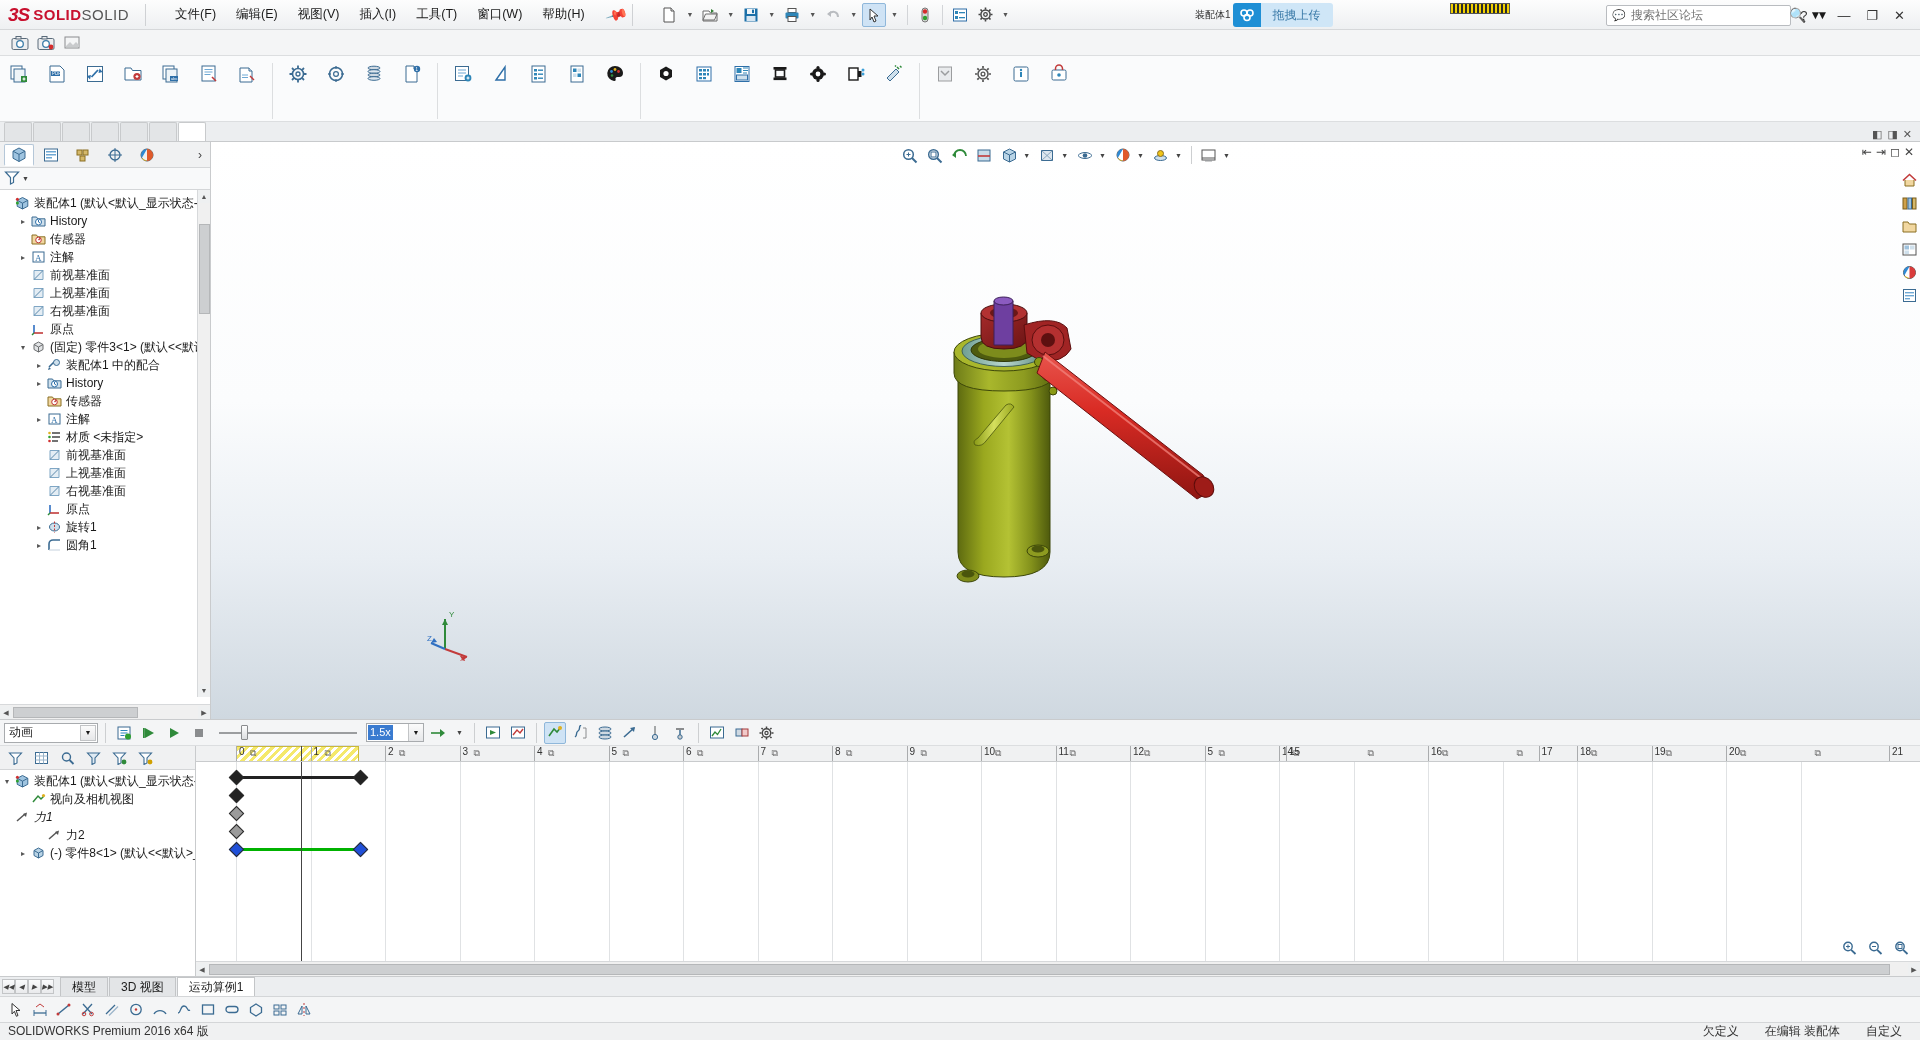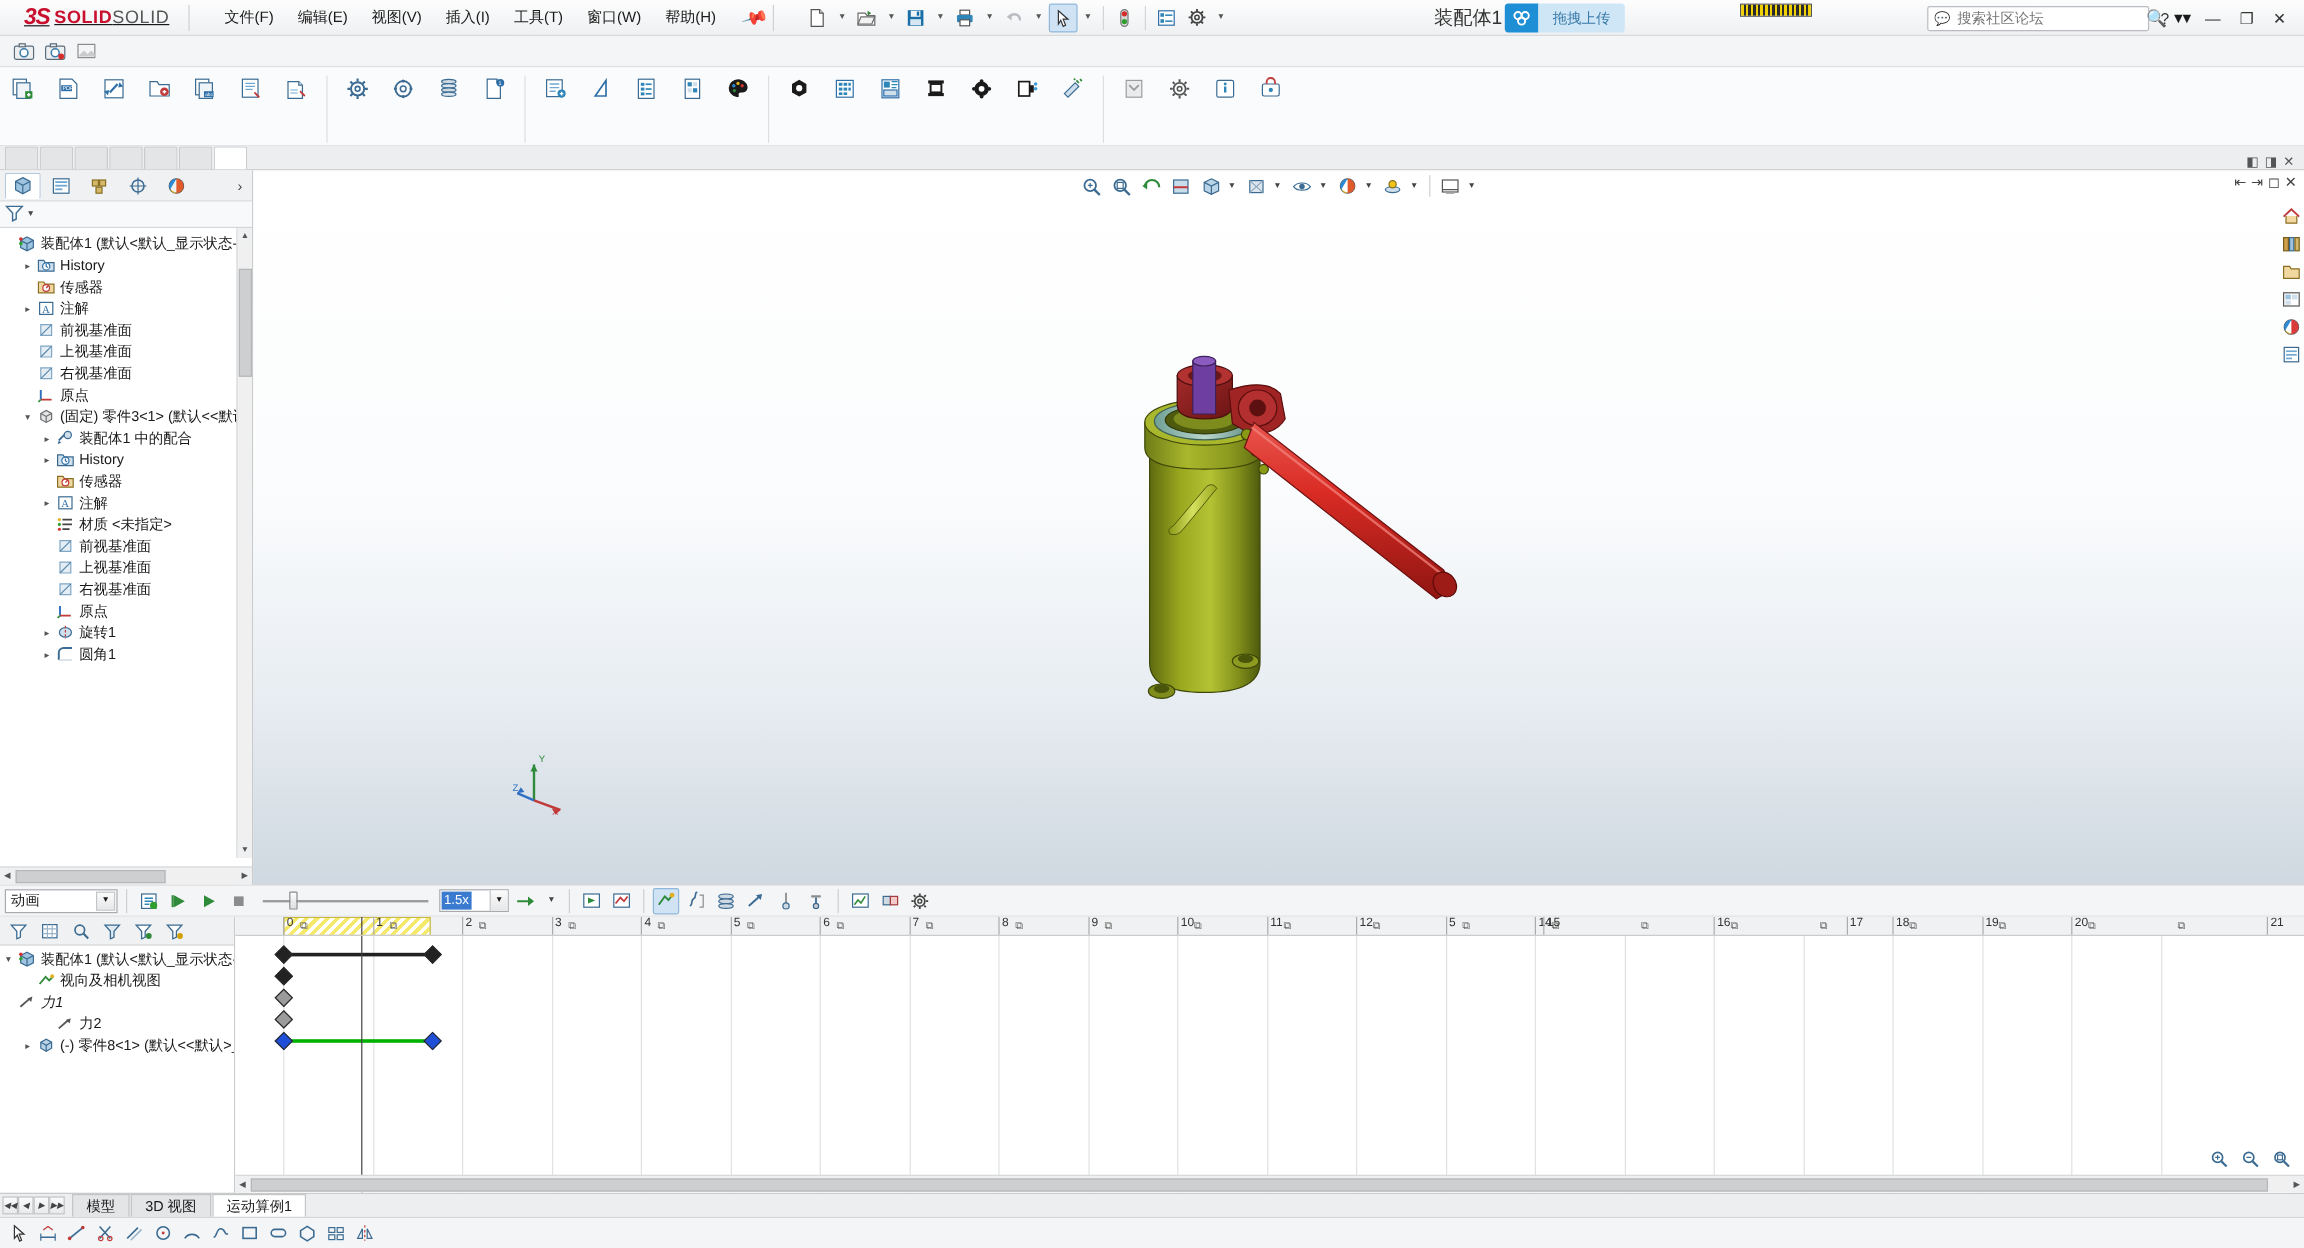--- a/index.html
+++ b/index.html
@@ -12,36 +12,36 @@
     -webkit-font-smoothing: antialiased;
   }
   .app { position:relative; width:1920px; height:1040px; display:flex; flex-direction:column; }
 
   
   .titlebar {
     height:30px; background:linear-gradient(#fdfdfd,#eef0f2);
     border-bottom:1px solid #d6d8da; display:flex; align-items:center;
     position:relative; flex:0 0 30px;
   }
-  .sw-logo { display:flex; align-items:center; padding:0 10px 0 20px; height:100%;text-decoration:underline; }
+  .sw-logo { display:flex; align-items:center; padding:0 10px 0 8px; height:100%; }
   .sw-logo .ds { color:#c8102e; font-weight:bold; font-size:19px; font-style:italic; letter-spacing:-1px;}
   .sw-logo .sldw { font-size:15px; font-weight:bold; letter-spacing:0.5px; margin-left:4px;}
   .sw-logo .sldw .a { color:#c8102e; }
   .sw-logo .sldw .b { color:#555; font-weight:normal;}
   .tsep { width:1px; height:22px; background:#cfd1d4; margin:0 6px; }
   .menubar { display:flex; align-items:center; gap:2px; margin-left:14px;}
   .menubar .mi { padding:5px 9px; font-size:12.5px; color:#1a1a1a; cursor:default; border-radius:2px;}
   .pin { color:#1a7fc1; font-size:15px; margin-left:14px; transform:rotate(28deg); cursor:pointer;}
   .qat { display:flex; align-items:center; margin-left:18px; gap:1px; }
   .qat .qi { width:24px; height:24px; display:flex; align-items:center; justify-content:center; border-radius:2px; cursor:pointer;}
   .qat .qd { font-size:7px; color:#555; padding:0 4px; cursor:pointer;}
   .qat .qsep { width:1px; height:20px; background:#d3d5d8; margin:0 4px; }
   .qi.sel { background:#cfe3f5; border:1px solid #8fb7da;}
   .title-center { position:absolute; left:1195px; top:0; height:30px; display:flex; align-items:center; gap:0;}
-  .title-center .doctitle { font-size:16px; color:#333; }
+  .title-center .doctitle { font-size:10px; color:#333; }
   .cloudbtn { display:flex; align-items:center; height:24px; margin-left:2px;}
   .cloudbtn .ic { width:28px;height:24px;background:#1e8fd5;display:flex;align-items:center;justify-content:center;color:#fff;border-radius:3px 0 0 3px;}
   .cloudbtn .lb { background:#cfe6f7; color:#3a7aa8; padding:0 12px; height:24px; line-height:24px; font-size:12px; border-radius:0 3px 3px 0;}
   .progressbox { position:absolute; left:1450px; top:3px; width:60px; height:11px; background:#2b2b2b; border:1px solid #555;}
   .progressbox i{ display:block;height:100%; background:repeating-linear-gradient(90deg,#f0d000 0 2px,#2b2b2b 2px 4px);}
   .title-right { position:absolute; right:8px; top:0; height:30px; display:flex; align-items:center; gap:2px;}
   .searchbox { display:flex; align-items:center; border:1px solid #b9bcc0; background:#fff; height:21px; width:185px; border-radius:2px;}
   .searchbox .sicon { color:#555; font-size:11px; padding:0 5px;}
   .searchbox input { border:0; outline:0; flex:1; font-size:12px; color:#555; font-family:"Liberation Sans",sans-serif; background:transparent;}
   .searchbox .mag { font-size:14px; color:#444; padding:0 3px;}
@@ -1574,13 +1574,21 @@
     </div>
     <div class="si">
       <svg width="16" height="15" viewBox="0 0 16 15">
           <path d="M8 1v13" stroke="#c23b3b" stroke-dasharray="2 2"></path>
           <path d="M6 4L2 12h4z" fill="none" stroke="#3b6b92"></path>
           <path d="M10 4l4 8h-4z" fill="none" stroke="#3b6b92"></path>
         </svg>
     </div>
   </div>
 
+  <div class="statusbar">
+    <span>SOLIDWORKS Premium 2016 x64 版</span>
+    <span class="right">
+      <span>欠定义</span>
+      <span>在编辑 装配体</span>
+      <span>自定义</span>
+    </span>
+  </div>
 </div>
 
 </body></html>

